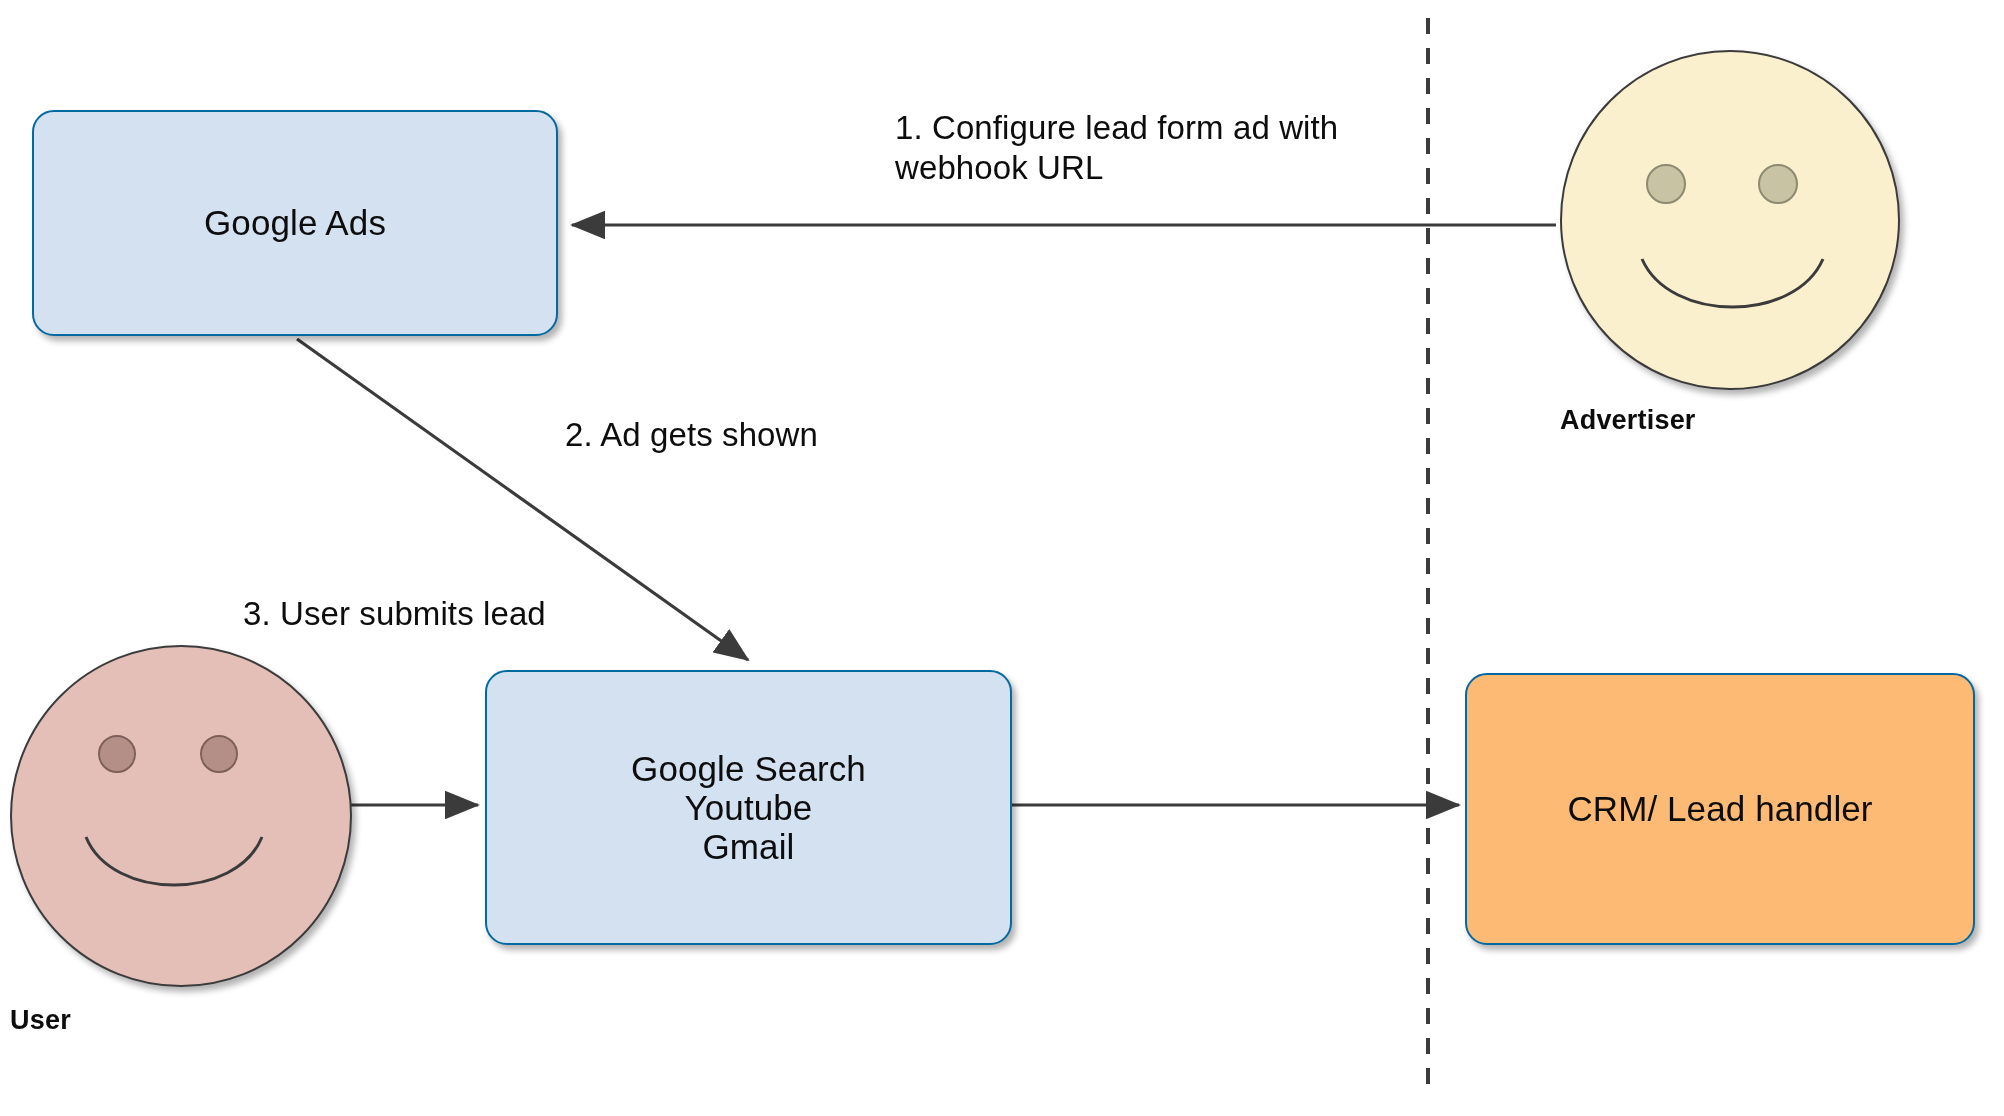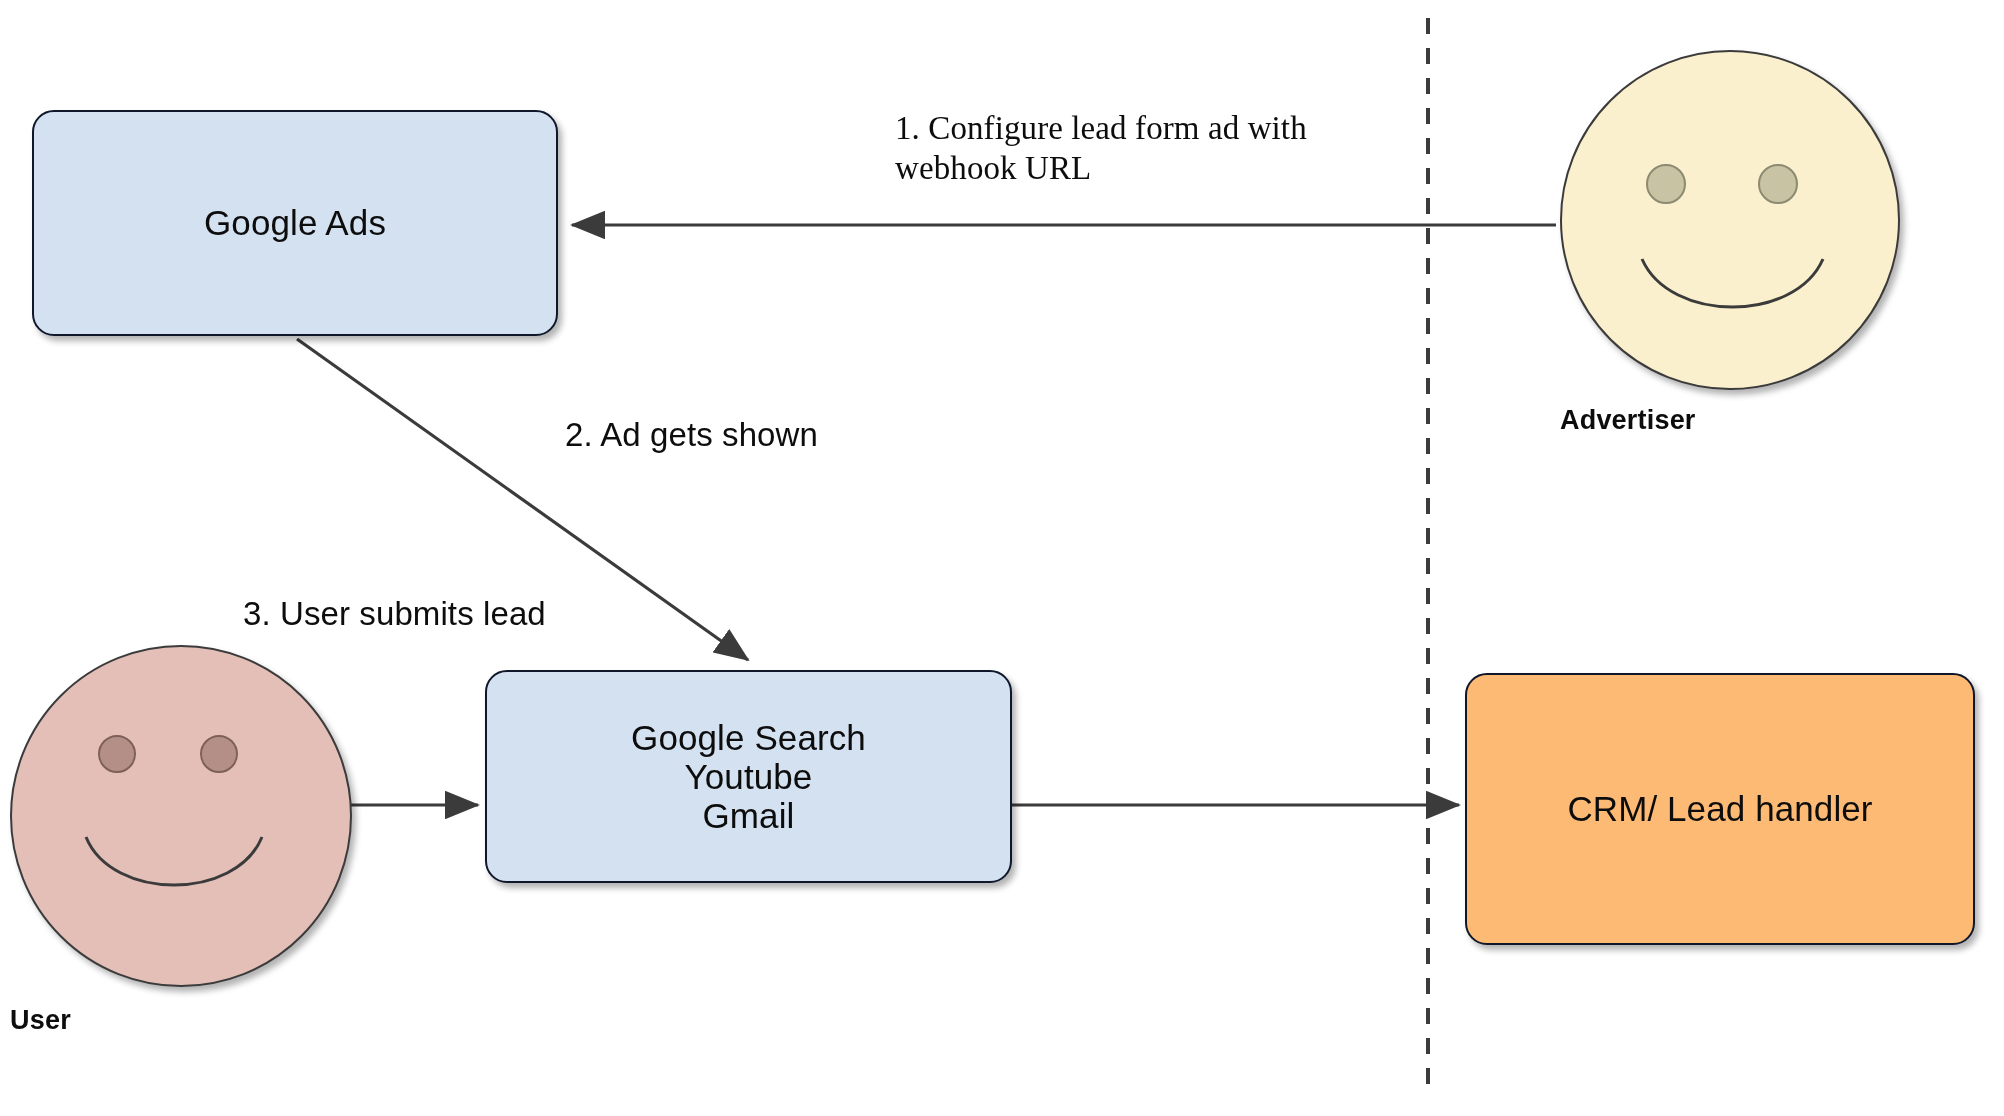--- a/index.html
+++ b/index.html
@@ -15,21 +15,21 @@
     position: relative;
     width: 2004px;
     height: 1116px;
     background: #ffffff;
     overflow: hidden;
   }
   
   .node-box {
     position: absolute;
     box-sizing: border-box;
-    border: 2px solid #0f172a;
+    border: 2px solid #0369a1;
     border-radius: 22px;
     display: flex;
     align-items: center;
     justify-content: center;
     text-align: center;
     color: #0d0d0d;
     box-shadow: 4px 5px 6px rgba(0,0,0,0.30);
   }
   .node-label {
     font-size: 35px;
@@ -43,21 +43,21 @@
     left: 32px;
     top: 110px;
     width: 526px;
     height: 226px;
     background: #d4e1f0;
   }
   #google-surfaces-box {
     left: 485px;
     top: 670px;
     width: 527px;
-    height: 213px;
+    height: 275px;
     background: #d4e1f0;
   }
   #crm-box {
     left: 1465px;
     top: 673px;
     width: 510px;
     height: 272px;
     background: #fdba74;
   }
   
@@ -106,21 +106,21 @@
   #user-caption { top: 360px; }
   
   .edge-label {
     position: absolute;
     font-size: 33px;
     line-height: 1.22;
     color: #0d0d0d;
     white-space: pre-line;
     letter-spacing: 0.1px;
   }
-  #label-step-1 { left: 895px;  top: 108px; font-family: Liberation Serif, serif; }
+  #label-step-1 { left: 895px;  top: 108px; }
   #label-step-2 { left: 565px;  top: 415px; text-align: right; }
   #label-step-3 { left: 243px;  top: 594px; }
   #label-step-4 { left: 1040px; top: 838px; }
   
   #edges-layer {
     position: absolute;
     left: 0;
     top: 0;
     width: 2004px;
     height: 1116px;

